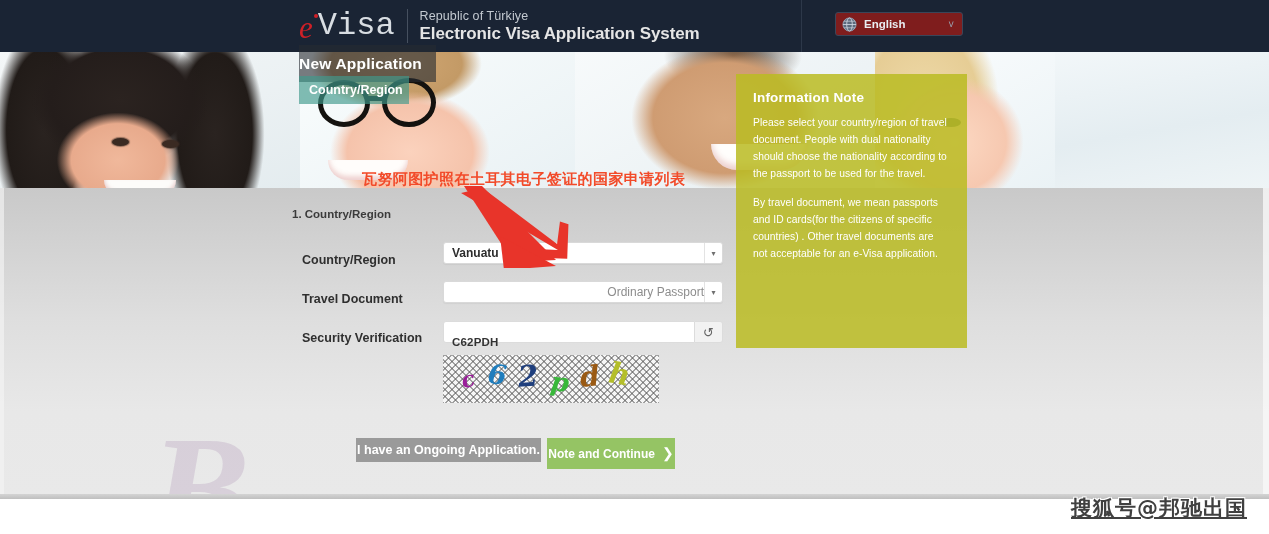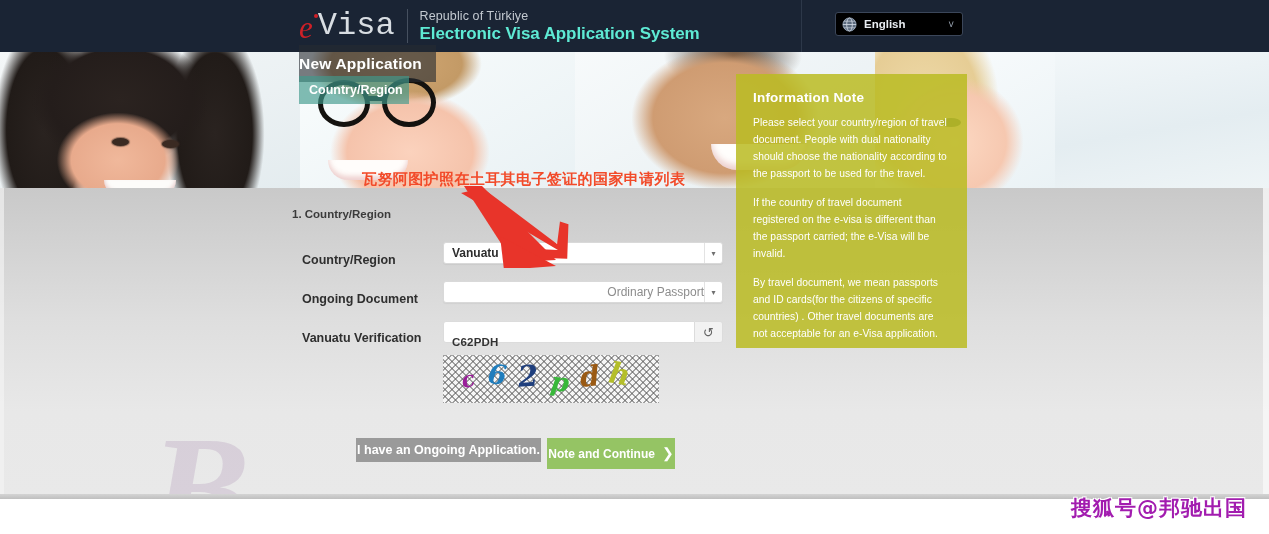--- a/index.html
+++ b/index.html
@@ -48,31 +48,31 @@
   }
   #logo-divider {
     width: 1px; height: 34px; background: #46505f;
     margin: 0 12px 0 12px;
   }
   #title-block { display: flex; flex-direction: column; justify-content: center; }
   #title-line1 {
     font-size: 12.5px; color: #c3c9d0; letter-spacing: .1px; line-height: 15px;
   }
   #title-line2 {
-    font-size: 17px; color: #5eead4; font-weight: bold;
+    font-size: 17px; color: #e5e5e5; font-weight: bold;
     letter-spacing: -.1px; line-height: 20px;
   }
   #header-sep {
     position: absolute; left: 801px; top: 0; width: 1px; height: 52px;
     background: #2d3849;
   }
   #lang-select {
     position: absolute; left: 835px; top: 12px;
     width: 128px; height: 24px;
-    background: #000000;
+    background: #7f1d1d;
     border: 1px solid #3b4659;
     border-radius: 3px;
     display: flex; align-items: center;
     padding: 0 6px;
   }
   #globe-icon {
     width: 15px; height: 15px; flex: 0 0 15px; margin-right: 7px;
   }
   #lang-label {
     font-size: 11.5px; color: #e9edf2; font-weight: bold; flex: 1 1 auto;
@@ -284,25 +284,26 @@
     cursor: pointer; gap: 7px;
   }
   #btn-save-arrow { font-size: 14px; font-weight: bold; position: relative; top: -1px; }
 
   
   #red-arrow { position: absolute; left: 460px; top: 186px; width: 110px; height: 82px; z-index: 20; }
 
   
   #bottom-wm {
     position: absolute; right: 22px; bottom: 12px;
-    font-size: 21px; font-weight: bold; color: #a21caf;
+    font-size: 21px; font-weight: bold; color: #404040;
     font-family: "DejaVu Sans", sans-serif;
     letter-spacing: 1px;
     text-shadow: 1px 1px 0 #ffffff, -1px -1px 0 #ffffff, 1px -1px 0 #ffffff, -1px 1px 0 #ffffff;
     z-index: 30;
+    text-decoration: underline;
   }
   #footer-strip {
     position: absolute; left: 0; top: 499px; width: 1269px; height: 35px;
     background: #ffffff;
   }
 </style>
 </head>
 <body>
 
 <div id="page">
@@ -363,21 +364,20 @@
     <span id="new-app-label">New Application</span>
   </div>
   <div id="country-tab">
     <span id="country-tab-label">Country/Region</span>
   </div>
   <div id="cn-annotation">瓦努阿图护照在土耳其电子签证的国家申请列表</div>
 
   <div id="info-note">
     <div id="info-note-title">Information Note</div>
     <div class="para">Please select your country/region of travel document. People with dual nationality should choose the nationality according to the passport to be used for the travel.</div>
-    <div class="para">If the country of travel document registered on the e-visa is different than the passport carried; the e-Visa will be invalid.</div>
     <div class="para">By travel document, we mean passports and ID cards(for the citizens of specific countries) . Other travel documents are not acceptable for an e-Visa application.</div>
   </div>
 
   <div id="content">
     <div id="content-edge-l"></div>
     <div id="content-edge-r"></div>
 
     <div class="wm" id="wm-logo">B</div>
     <div class="wm" id="wm-swoosh"></div>
     <div class="wm" id="wm-cn">邦驰出国</div>
@@ -389,29 +389,29 @@
 
   <div class="form-row" id="row-country">
     <span class="form-label">Country/Region</span>
   </div>
   <div class="select-box" id="sel-country">
     <span class="select-value">Vanuatu</span>
     <span class="select-caret">▾</span>
   </div>
 
   <div class="form-row" id="row-travel">
-    <span class="form-label">Ongoing Document</span>
+    <span class="form-label">Travel Document</span>
   </div>
   <div class="select-box" id="sel-travel">
     <span class="select-value placeholder">Ordinary Passport</span>
     <span class="select-caret">▾</span>
   </div>
 
   <div class="form-row" id="row-sec">
-    <span class="form-label">Vanuatu Verification</span>
+    <span class="form-label">Security Verification</span>
   </div>
   <div id="sec-input">
     <span id="sec-input-value">C62PDH</span>
   </div>
   <div id="sec-refresh">
     <span>↺</span>
   </div>
 
   <div id="captcha">
     <span class="cap-ch" id="cap0">c</span>

